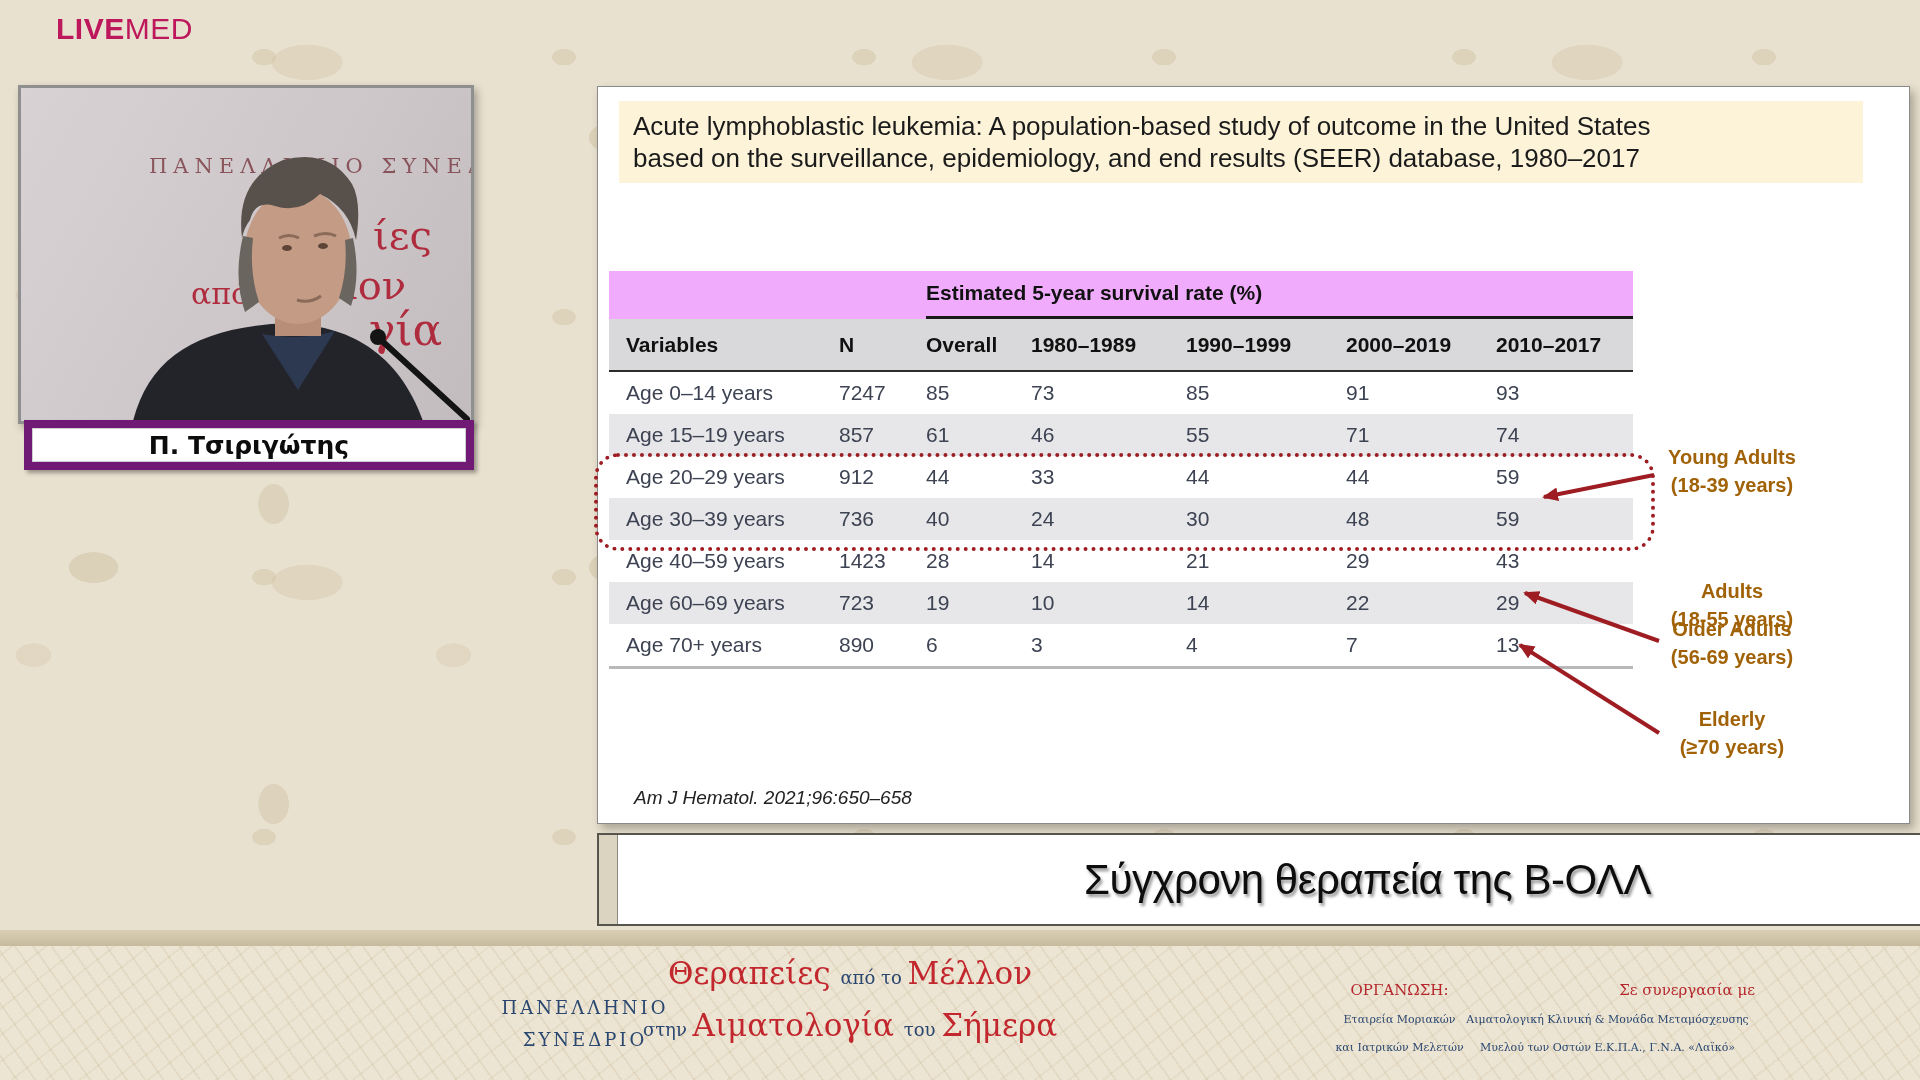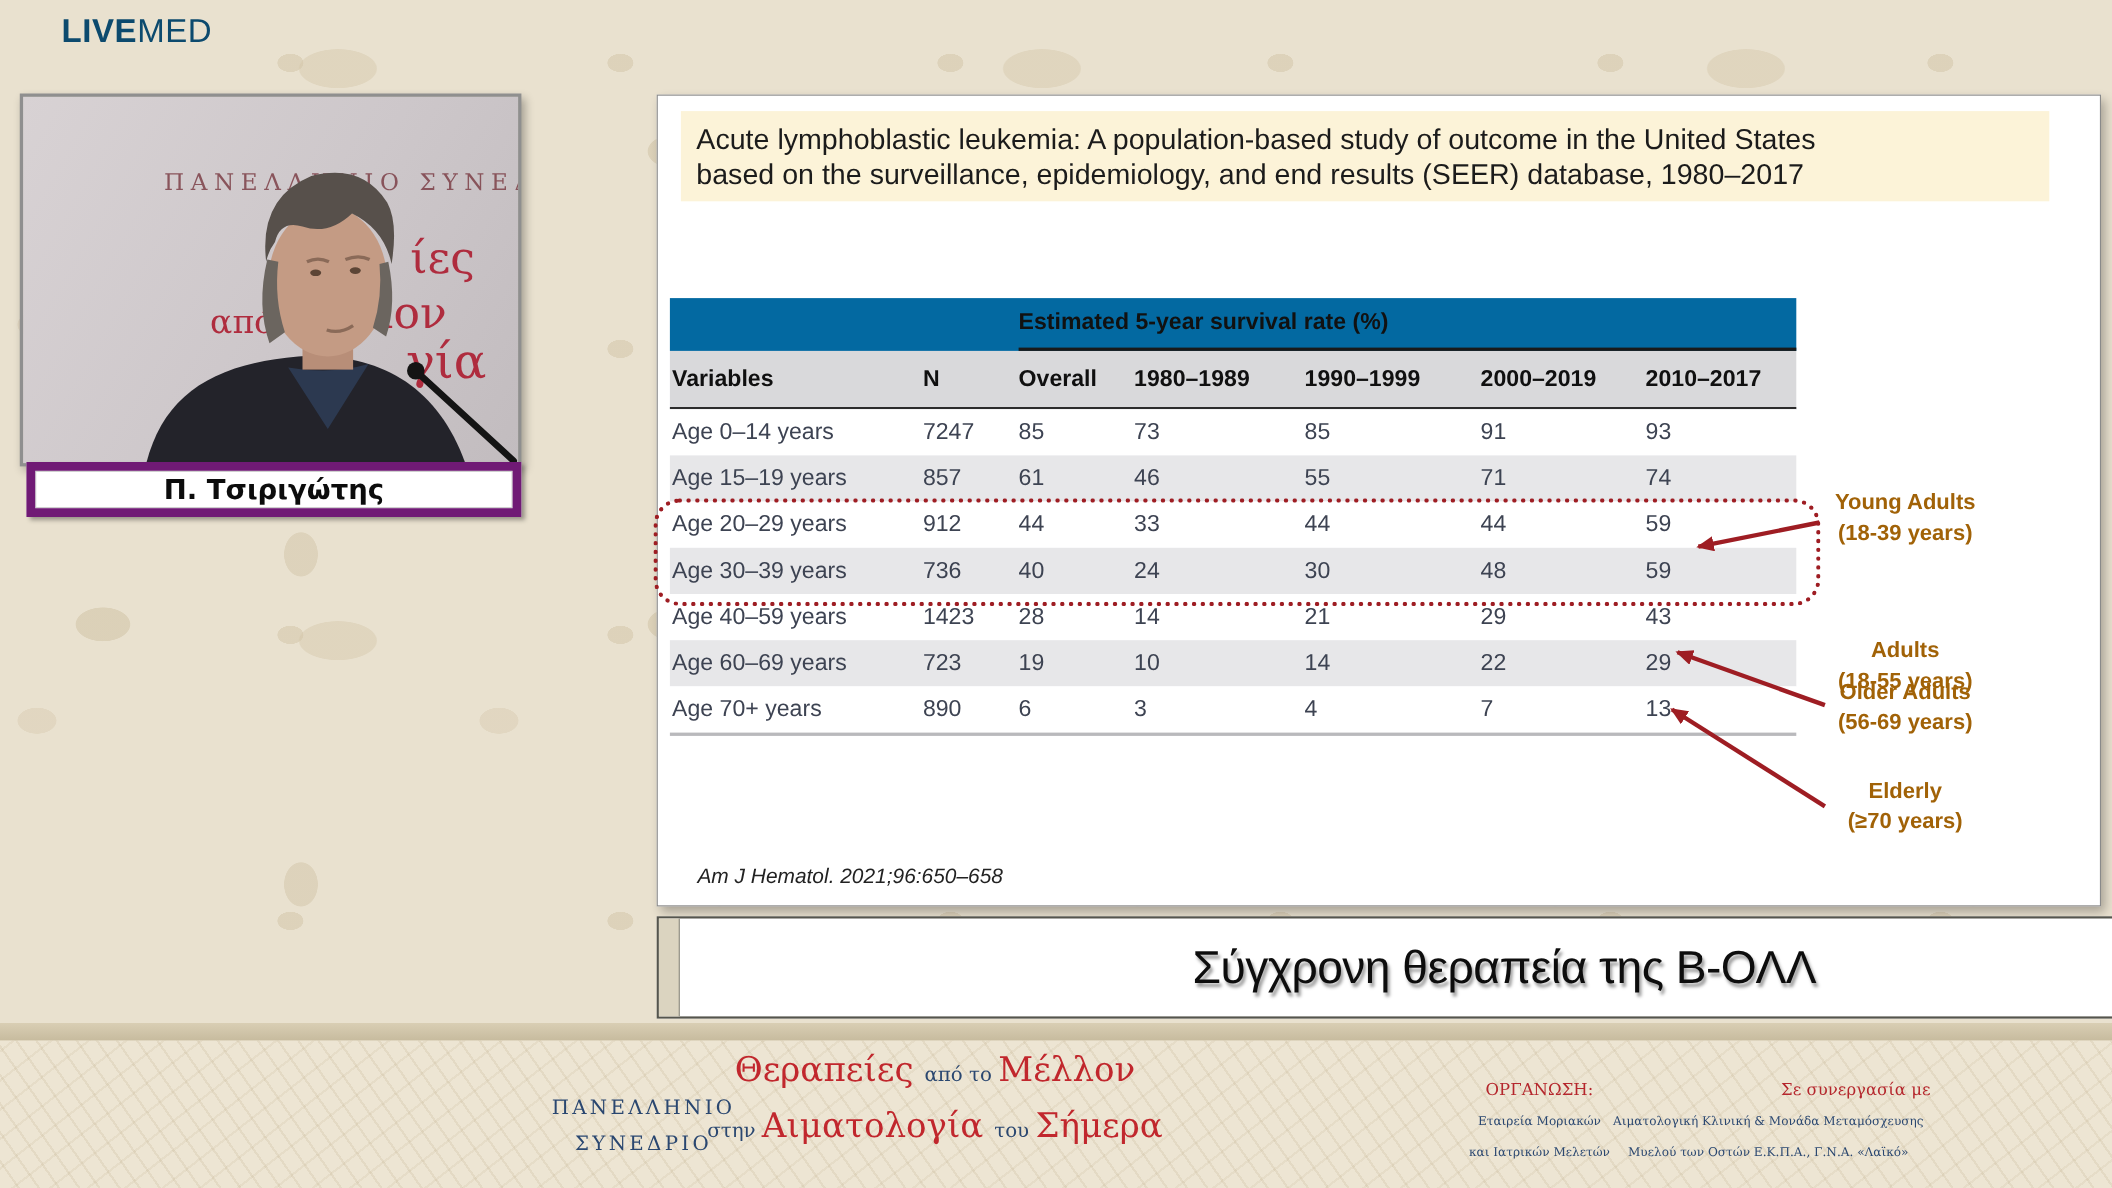--- a/index.html
+++ b/index.html
@@ -11,21 +11,21 @@
       radial-gradient(ellipse 26px 34px at 72% 68%, rgba(203,188,156,.38) 0 58%, transparent 60%),
       radial-gradient(ellipse 60px 30px at 48% 12%, rgba(210,196,166,.4) 0 58%, transparent 60%),
       radial-gradient(ellipse 20px 14px at 88% 22%, rgba(203,188,156,.4) 0 58%, transparent 60%),
       radial-gradient(ellipse 30px 20px at 8% 82%, rgba(210,196,166,.35) 0 58%, transparent 60%);
     background-size:520px 430px, 380px 300px, 640px 520px, 300px 260px, 420px 360px;
     position:relative;
   }
   .abs{position:absolute;}
 
   
-  .brand{left:56px;top:12px;font-size:30px;color:#0c4a6e;letter-spacing:.5px;}
+  .brand{left:56px;top:12px;font-size:30px;color:#be185d;letter-spacing:.5px;}
   .brand b{font-weight:800;}
   .brand span{font-weight:400;}
 
   
   .video{left:18px;top:85px;width:450px;height:333px;border:3px solid #8f8f8f;
     background:linear-gradient(120deg,#D8D2D4 0%,#CDC7CA 55%,#C2BCBF 100%);
     box-shadow:3px 4px 8px rgba(0,0,0,.3);overflow:hidden;}
   .backdrop-title{position:absolute;left:128px;top:66px;white-space:nowrap;
     font-family:"DejaVu Serif","Liberation Serif",serif;font-size:21px;letter-spacing:6px;
     color:#7D4048;opacity:.85;}
@@ -44,30 +44,30 @@
     font-family:"DejaVu Sans","Liberation Sans",sans-serif;}
 
   
   .slide{left:597px;top:86px;width:1311px;height:736px;background:#fff;
     border:1px solid #8a8a8a;box-shadow:4px 5px 9px rgba(0,0,0,.28);}
   .slide-title{position:absolute;left:21px;top:14px;width:1244px;background:#FCF3D8;
     padding:9px 14px;box-sizing:border-box;font-size:26px;line-height:32px;color:#1b1b1b;}
 
   
   .table{position:absolute;left:11px;top:184px;width:1024px;color:#3D4352;font-size:21px;}
-  .tgroup{position:relative;height:48px;background:#0369a1;}
+  .tgroup{position:relative;height:48px;background:#f0abfc;}
   .tgroup .glabel{position:absolute;left:317px;top:10px;font-weight:700;color:#111;}
   .tgroup .gline{position:absolute;left:317px;right:0;top:45px;height:3px;background:#1a1a1a;}
   .tcols{display:grid;grid-template-columns:230px 87px 105px 155px 160px 150px 137px;
     height:51px;align-items:center;background:#D9D9DB;border-bottom:2px solid #2c2c2c;
     font-weight:700;color:#101010;}
   .trow{display:grid;grid-template-columns:230px 87px 105px 155px 160px 150px 137px;
     height:42px;align-items:center;background:#fff;}
   .trow.alt{background:#E7E7E9;}
-  .cell.c0{padding-left:2px;}
+  .cell.c0{padding-left:17px;}
   .tbottom{height:3px;background:#b9b9bc;}
 
   .citation{position:absolute;left:36px;top:700px;font-style:italic;font-size:19px;color:#222;}
 
   
   .dotted-box{position:absolute;left:-4px;top:366px;width:1053px;height:90px;
     border:4px dotted #9E1D23;border-radius:24px;pointer-events:none;}
   .arrows{position:absolute;left:0;top:0;width:1311px;height:736px;pointer-events:none;}
   .ann{position:absolute;left:1018px;width:232px;text-align:center;font-weight:700;
     font-size:20px;line-height:28px;color:#a16207;}

